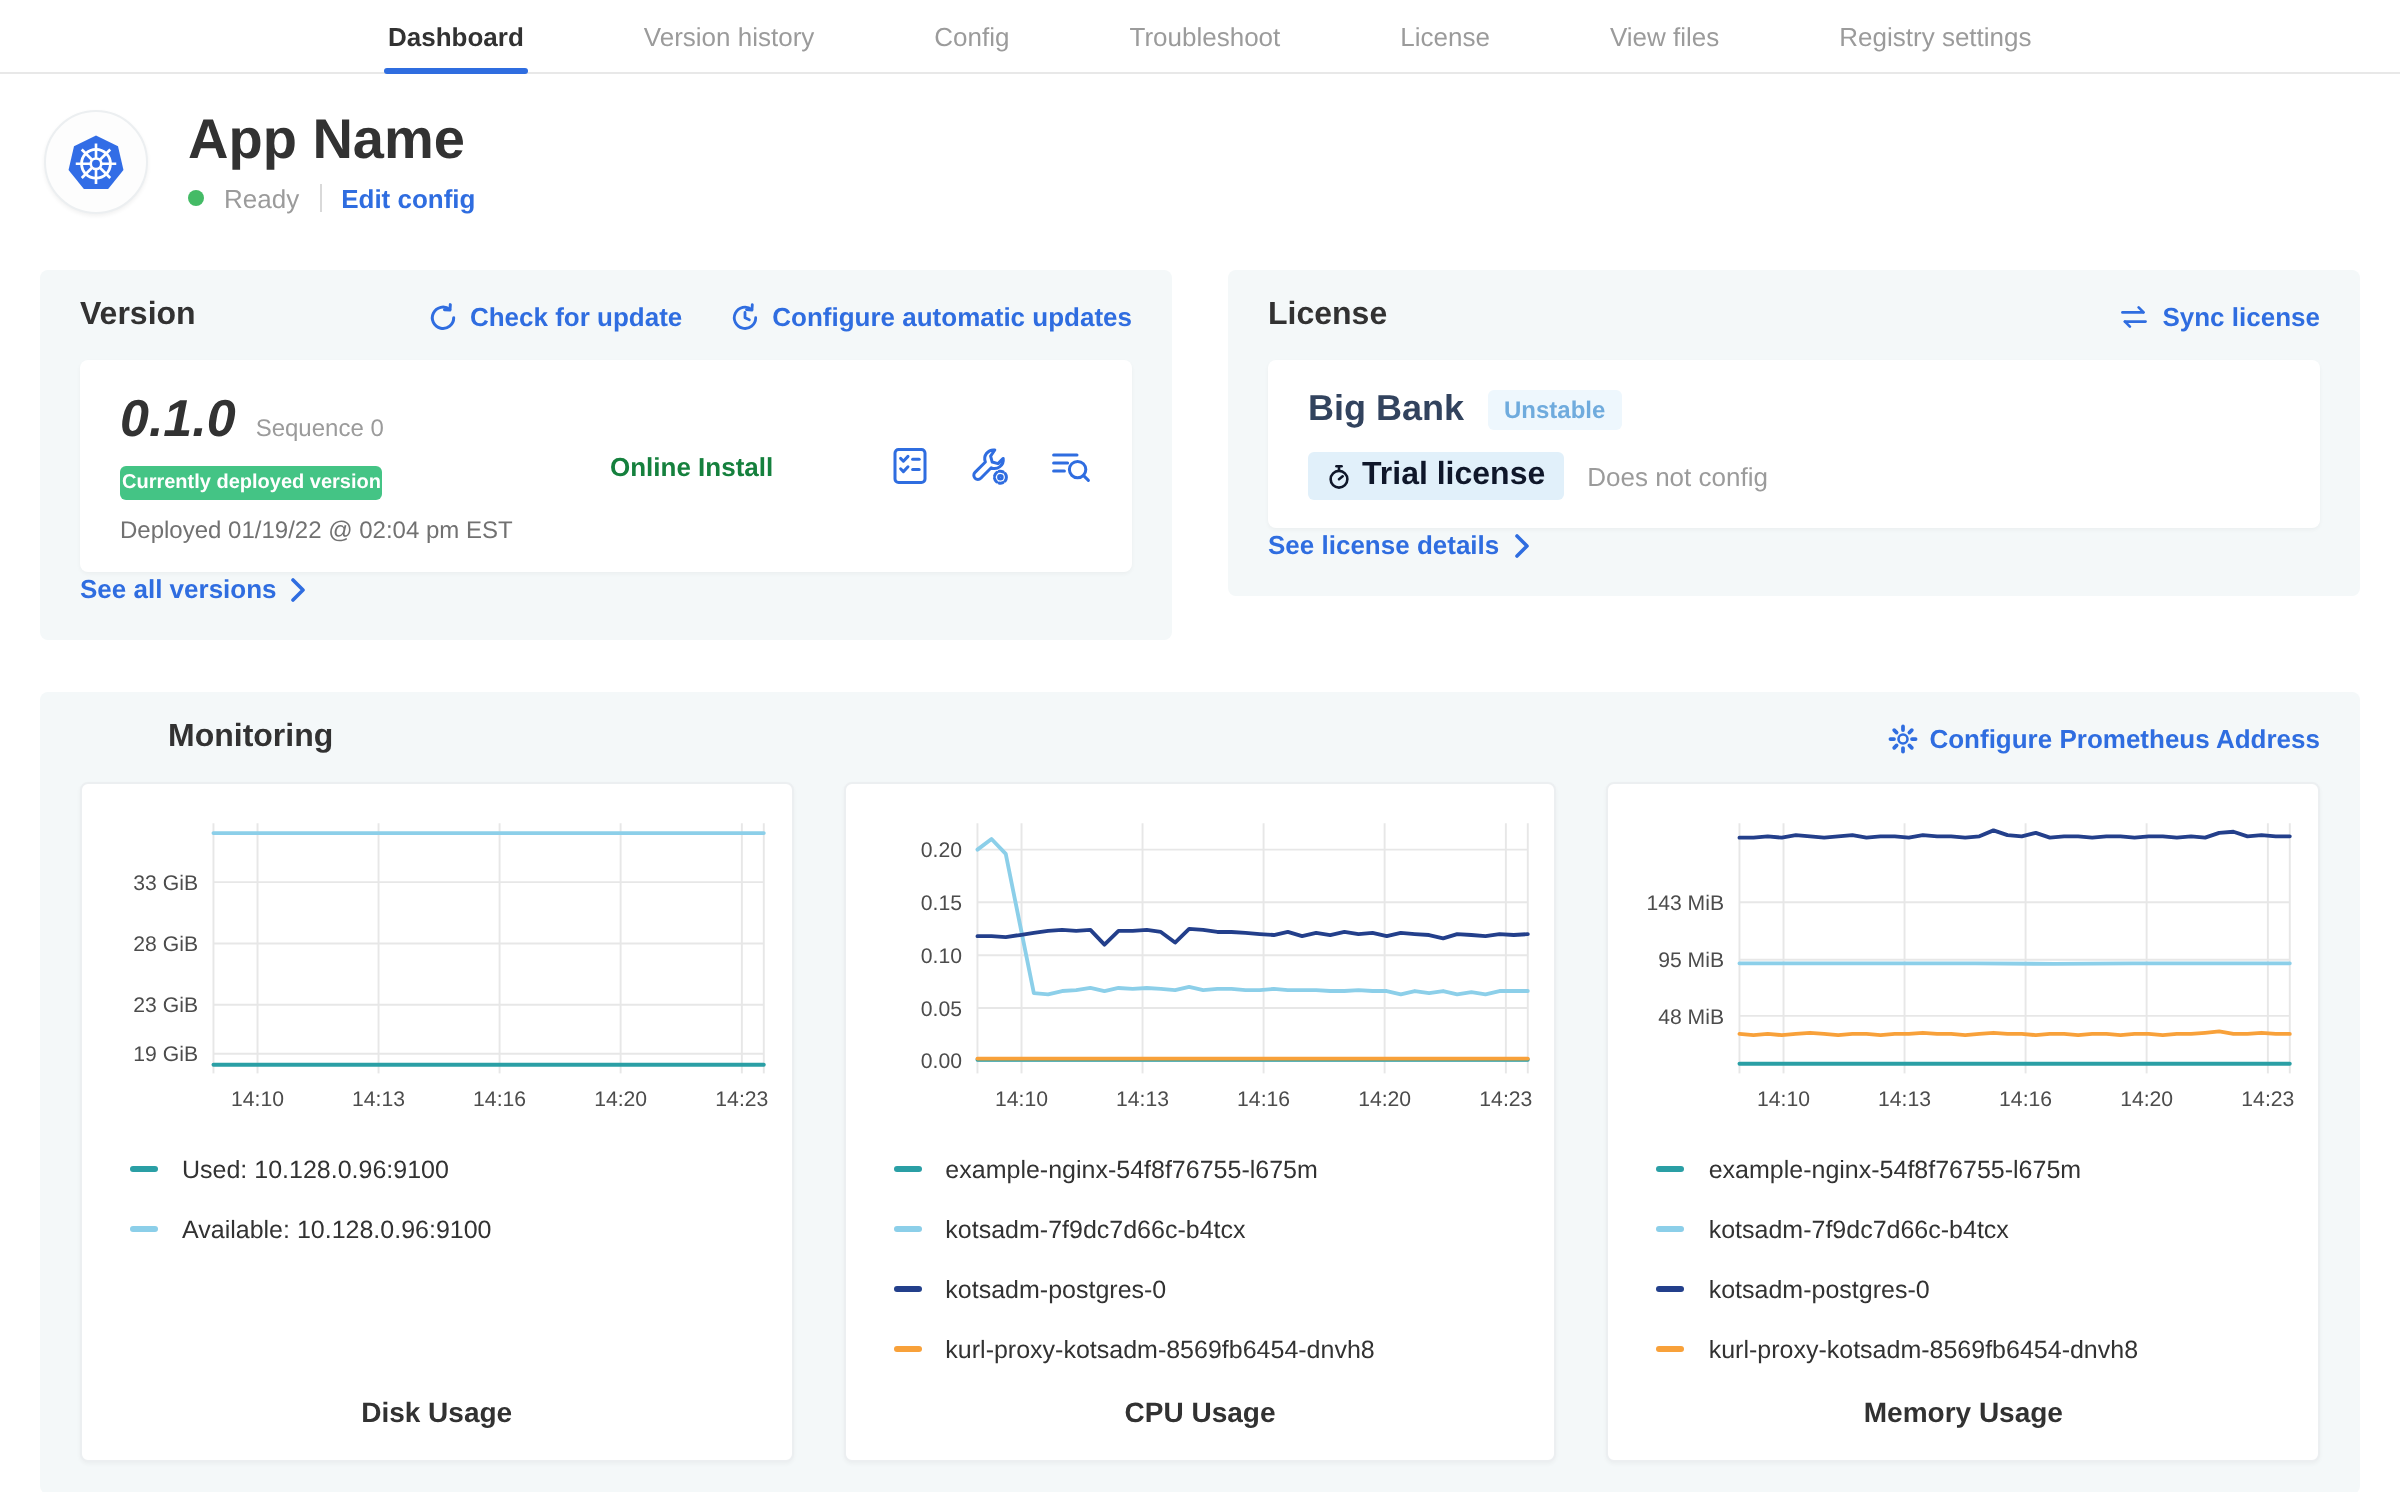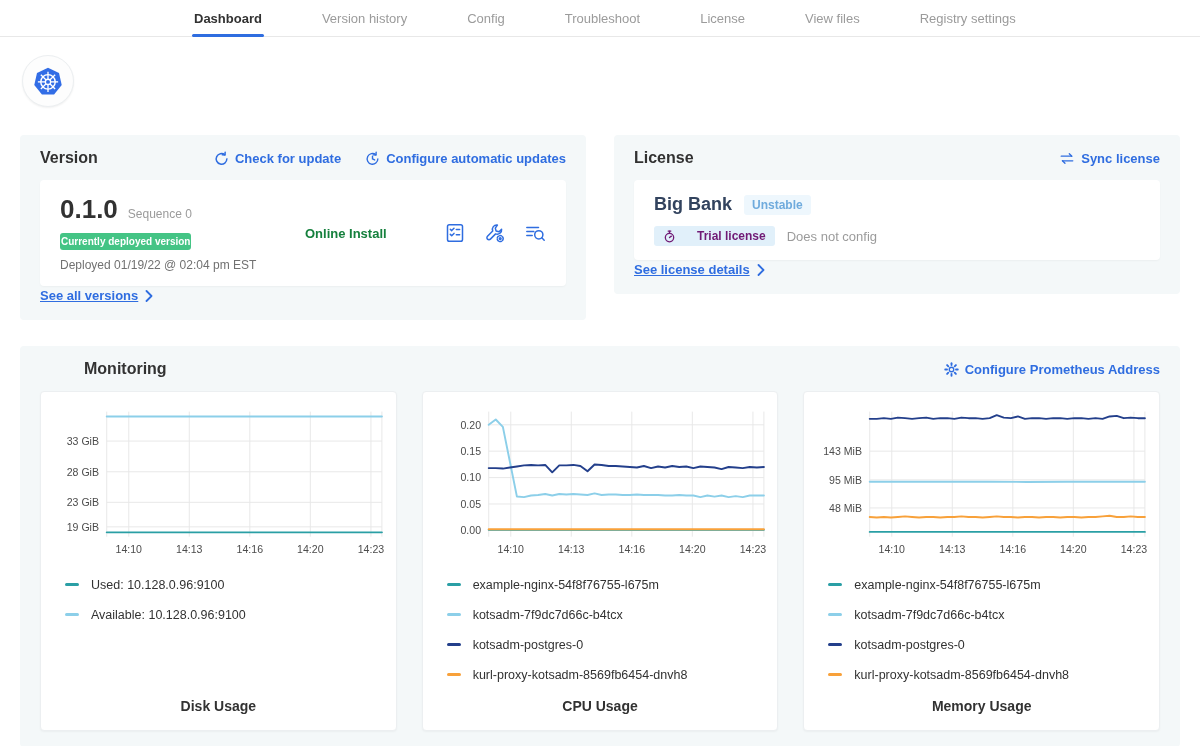--- a/index.html
+++ b/index.html
@@ -46,39 +46,39 @@
   .cards-row { display:flex; gap:28px; padding:0 20px; margin-top:16px; align-items:flex-start; }
   .panel { background:#f4f8f9; border-radius:4px; padding:14px 20px 16px; flex:1; }
   .panel-head { display:flex; justify-content:space-between; align-items:center; margin-bottom:13px; }
   .panel-title { font-size:16px; font-weight:700; }
   .panel-links { display:flex; gap:24px; }
   .inner-card { background:#fff; border-radius:4px; padding:14px 20px; box-shadow:0 1px 2px rgba(0,0,0,.04); }
   
   .version-body { display:flex; align-items:center; }
   .version-left { width:245px; }
   .version-row1 { display:flex; align-items:baseline; gap:10px; }
-  .version-number { font-size:26px; font-weight:700; }
+  .version-number { font-size:26px; font-weight:700;font-style:italic; }
   .sequence { font-size:12px; color:#9b9b9b; }
   .deployed-badge {
     display:inline-block; margin-top:8px; background:#44c485; color:#fff;
     font-size:10px; font-weight:700; padding:3px 1px; border-radius:3px;
   }
   .deployed-at { margin-top:8px; font-size:12px; color:#717171; }
   .install-type { flex:1; text-align:left; font-size:13px; color:#15803d; font-weight:700; }
   .version-actions { display:flex; gap:18px; color:#2f6de0; }
   .icon-btn { cursor:pointer; display:flex; }
-  .see-link { display:inline-flex; align-items:center; gap:7px;text-decoration:underline; }
+  .see-link { display:inline-flex; align-items:center; gap:7px; }
   
   .license-row1 { display:flex; align-items:center; gap:12px; }
   .license-name { font-size:18px; font-weight:700; color:#32435e; }
   .channel-badge { background:#eef7fd; color:#6fabdd; font-size:12px; font-weight:700; padding:3px 8px; border-radius:3px; }
   .license-row2 { display:flex; align-items:center; gap:12px; margin-top:11px; }
   .trial-badge {
-    background:#e1f0fa; color:#701a75; font-size:12px; font-weight:700;
-    padding:3px 9px; border-radius:3px; display:inline-flex; align-items:center; gap:21px;
+    background:#e1f0fa; color:#0f172a; font-size:16px; font-weight:700;
+    padding:3px 9px; border-radius:3px; display:inline-flex; align-items:center; gap:5px;
   }
   .expiry { font-size:13px; color:#9b9b9b; }
   
   .monitoring { margin:26px 20px 8px; background:#f4f8f9; border-radius:4px; padding:14px 20px 16px; }
   .charts-row { display:flex; gap:25px; margin-top:13px; }
   .chart-card {
     flex:1; background:#fff; border:1px solid #eceff1; border-radius:4px;
     display:flex; flex-direction:column; padding:10px 8px 16px;
     box-shadow:0 1px 2px rgba(0,0,0,.04);
   }
@@ -105,20 +105,29 @@
   <div class="app-logo">
     <svg class="icon" width="44" height="44" viewBox="0 0 50 50">
       <polygon points="25,10 37.5,16 40.6,29.6 31.9,40.4 18.1,40.4 9.4,29.6 12.5,16" fill="#326de6"></polygon>
       <circle cx="25" cy="26" r="8.2" fill="none" stroke="#fff" stroke-width="1.6"></circle>
       <line x1="13.5" y1="26" x2="36.5" y2="26" stroke="#fff" stroke-width="1.5"></line>
       <line x1="25" y1="14.5" x2="25" y2="37.5" stroke="#fff" stroke-width="1.5"></line>
       <line x1="16.9" y1="17.9" x2="33.1" y2="34.1" stroke="#fff" stroke-width="1.5"></line>
       <line x1="16.9" y1="34.1" x2="33.1" y2="17.9" stroke="#fff" stroke-width="1.5"></line>
       <circle cx="25" cy="26" r="3" fill="#326de6" stroke="#fff" stroke-width="1.5"></circle>
     </svg>
+  </div>
+  <div>
+    <h1 class="app-title">App Name</h1>
+    <div class="app-status-row">
+      <span class="ready-dot"></span>
+      <span class="status-text">Ready</span>
+      <span class="v-divider"></span>
+      <a class="link">Edit config</a>
+    </div>
   </div>
 </header>
 
 <div class="cards-row">
 
   <section class="panel">
     <div class="panel-head">
       <span class="panel-title">Version</span>
       <span class="panel-links">
         <a class="link">

